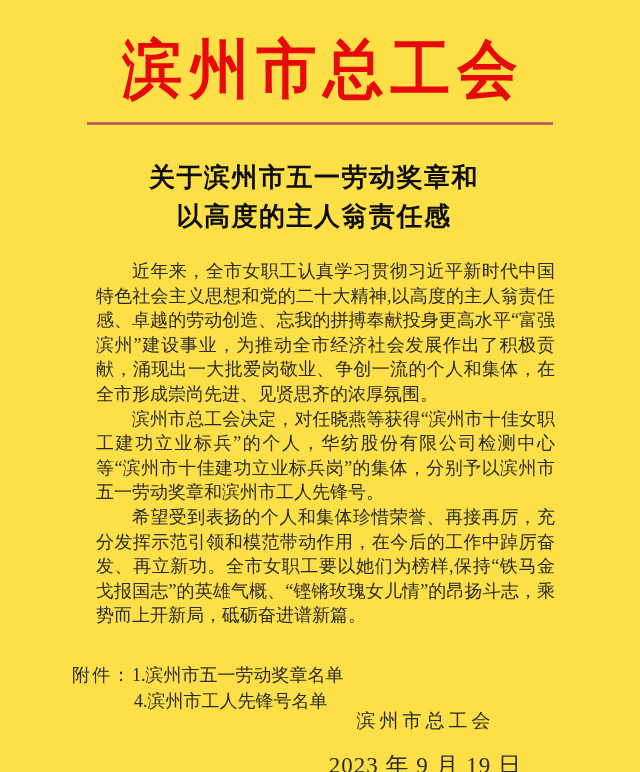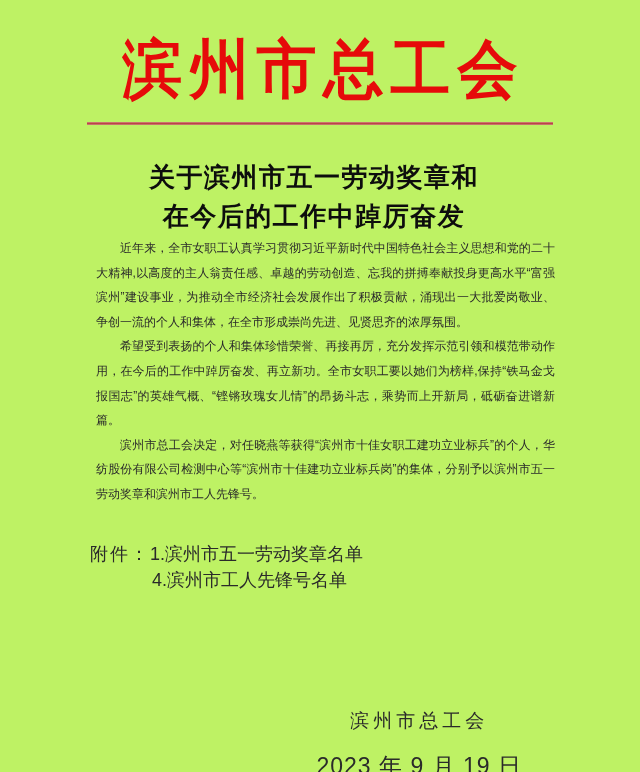--- a/index.html
+++ b/index.html
@@ -4,23 +4,23 @@
 <style>
   html, body {
     margin: 0;
     padding: 0;
     background: #ffffff;
   }
   .page {
     position: relative;
     width: 640px;
     height: 772px;
-    background: #bef264;
+    background: #fde047;
     overflow: hidden;
-    font-family: Liberation Sans, sans-serif;
+    font-family: Liberation Serif, serif;
     color: #262626;
   }
   
   .org-header {
     padding-top: 22px;
     height: 88px;
     text-align: center;
     font-size: 60px;
     line-height: 88px;
     font-weight: bold;
@@ -43,34 +43,35 @@
     text-align: center;
     font-size: 26px;
     line-height: 39px;
     font-weight: bold;
     color: #0d0d0d;
     letter-spacing: 1.5px;
   }
   .title-line { display: block; }
   
   .body-text {
+    margin-top: 23px;
     padding: 0 85px 0 96px;
-    font-size: 12px;
+    font-size: 18px;
     line-height: 24.6px;
     text-align: justify;
     color: #2a2a2a;
   }
   .body-text p {
     margin: 0;
     text-indent: 2em;
   }
   
   .attachments {
     margin-top: 34px;
-    padding-left: 90px;
+    padding-left: 72px;
     font-size: 18px;
     line-height: 26.5px;
     color: #2a2a2a;
   }
   .att-line { white-space: nowrap; }
   .att-line.att-indent { padding-left: 62px; }
   .att-label { letter-spacing: 2px; }
   
   .signature {
     position: absolute;
@@ -96,27 +97,27 @@
 <body>
 
 <div class="page">
 
   <div class="org-header">滨州市总工会</div>
 
   <div class="divider"></div>
 
   <h1 class="doc-title">
     <span class="title-line">关于滨州市五一劳动奖章和</span>
-    <span class="title-line">在今后的工作中踔厉奋发</span>
+    <span class="title-line">以高度的主人翁责任感</span>
   </h1>
 
   <div class="body-text">
     <p>近年来，全市女职工认真学习贯彻习近平新时代中国特色社会主义思想和党的二十大精神,以高度的主人翁责任感、卓越的劳动创造、忘我的拼搏奉献投身更高水平“富强滨州”建设事业，为推动全市经济社会发展作出了积极贡献，涌现出一大批爱岗敬业、争创一流的个人和集体，在全市形成崇尚先进、见贤思齐的浓厚氛围。</p>
+    <p>滨州市总工会决定，对任晓燕等获得“滨州市十佳女职工建功立业标兵”的个人，华纺股份有限公司检测中心等“滨州市十佳建功立业标兵岗”的集体，分别予以滨州市五一劳动奖章和滨州市工人先锋号。</p>
     <p>希望受到表扬的个人和集体珍惜荣誉、再接再厉，充分发挥示范引领和模范带动作用，在今后的工作中踔厉奋发、再立新功。全市女职工要以她们为榜样,保持“铁马金戈报国志”的英雄气概、“铿锵玫瑰女儿情”的昂扬斗志，乘势而上开新局，砥砺奋进谱新篇。</p>
-    <p>滨州市总工会决定，对任晓燕等获得“滨州市十佳女职工建功立业标兵”的个人，华纺股份有限公司检测中心等“滨州市十佳建功立业标兵岗”的集体，分别予以滨州市五一劳动奖章和滨州市工人先锋号。</p>
   </div>
 
   <div class="attachments">
     <div class="att-line">
       <span class="att-label">附件：</span><span>1.滨州市五一劳动奖章名单</span>
     </div>
     <div class="att-line att-indent">
       <span>4.滨州市工人先锋号名单</span>
     </div>
   </div>

